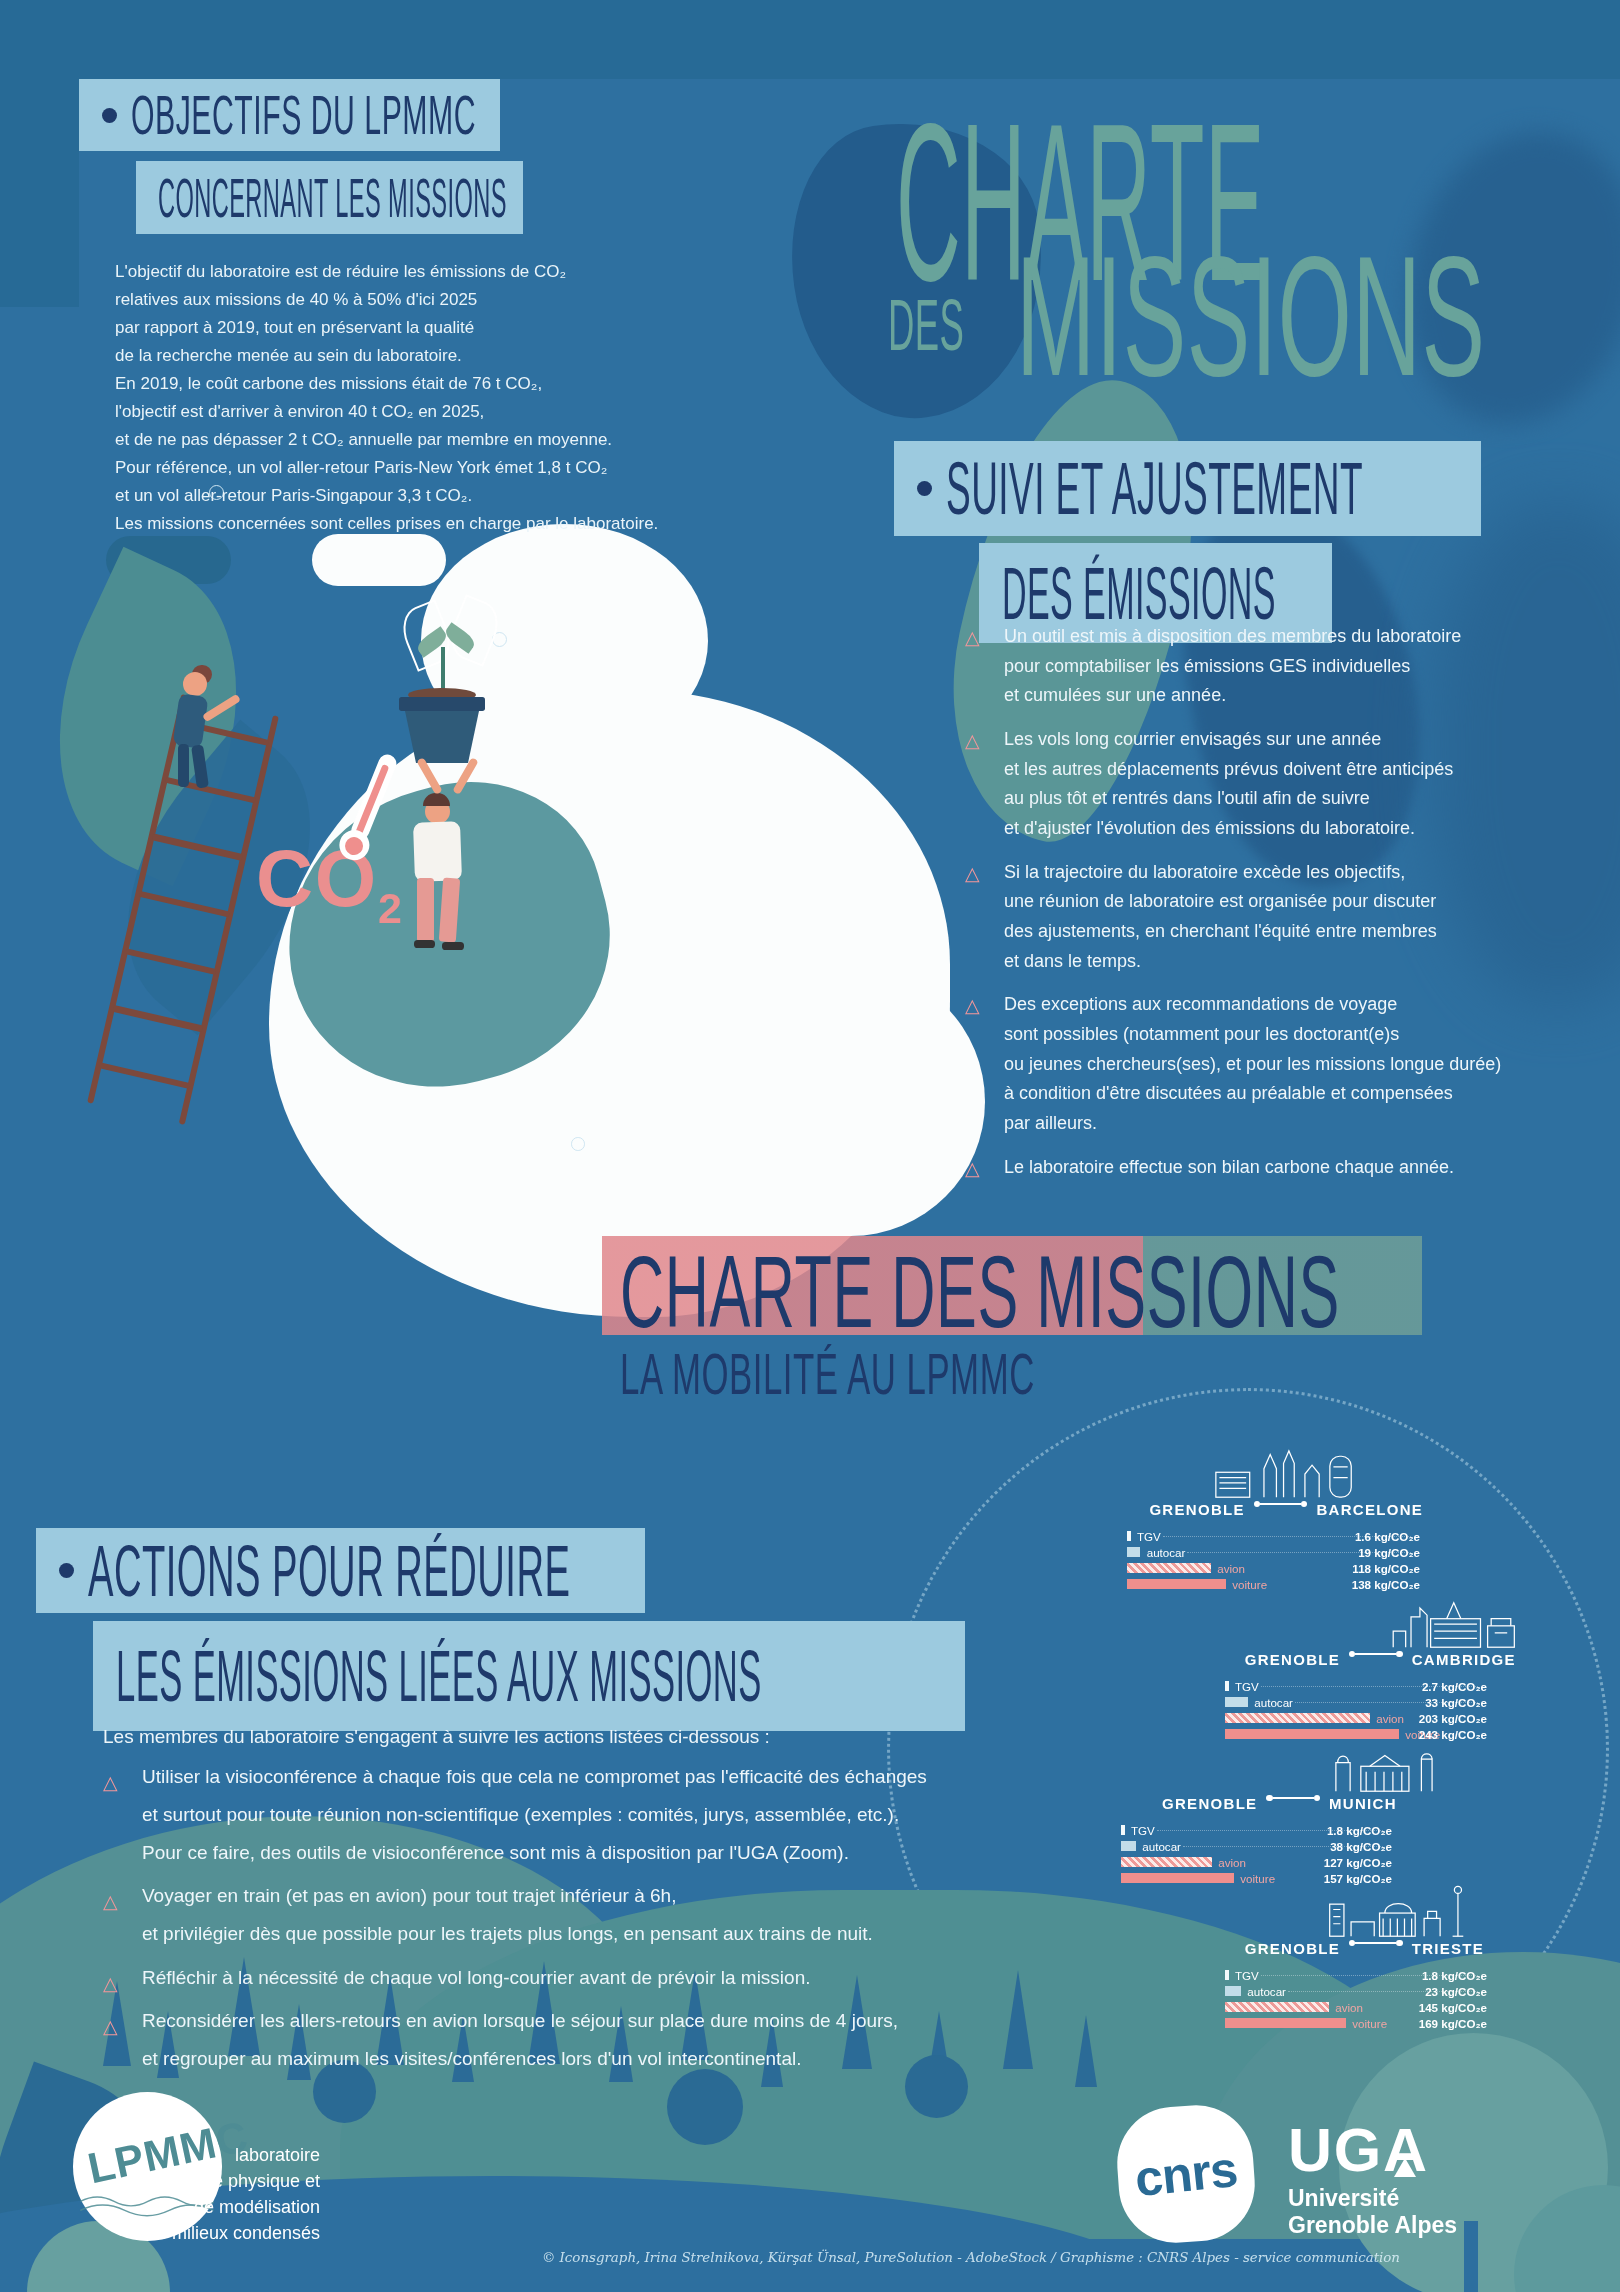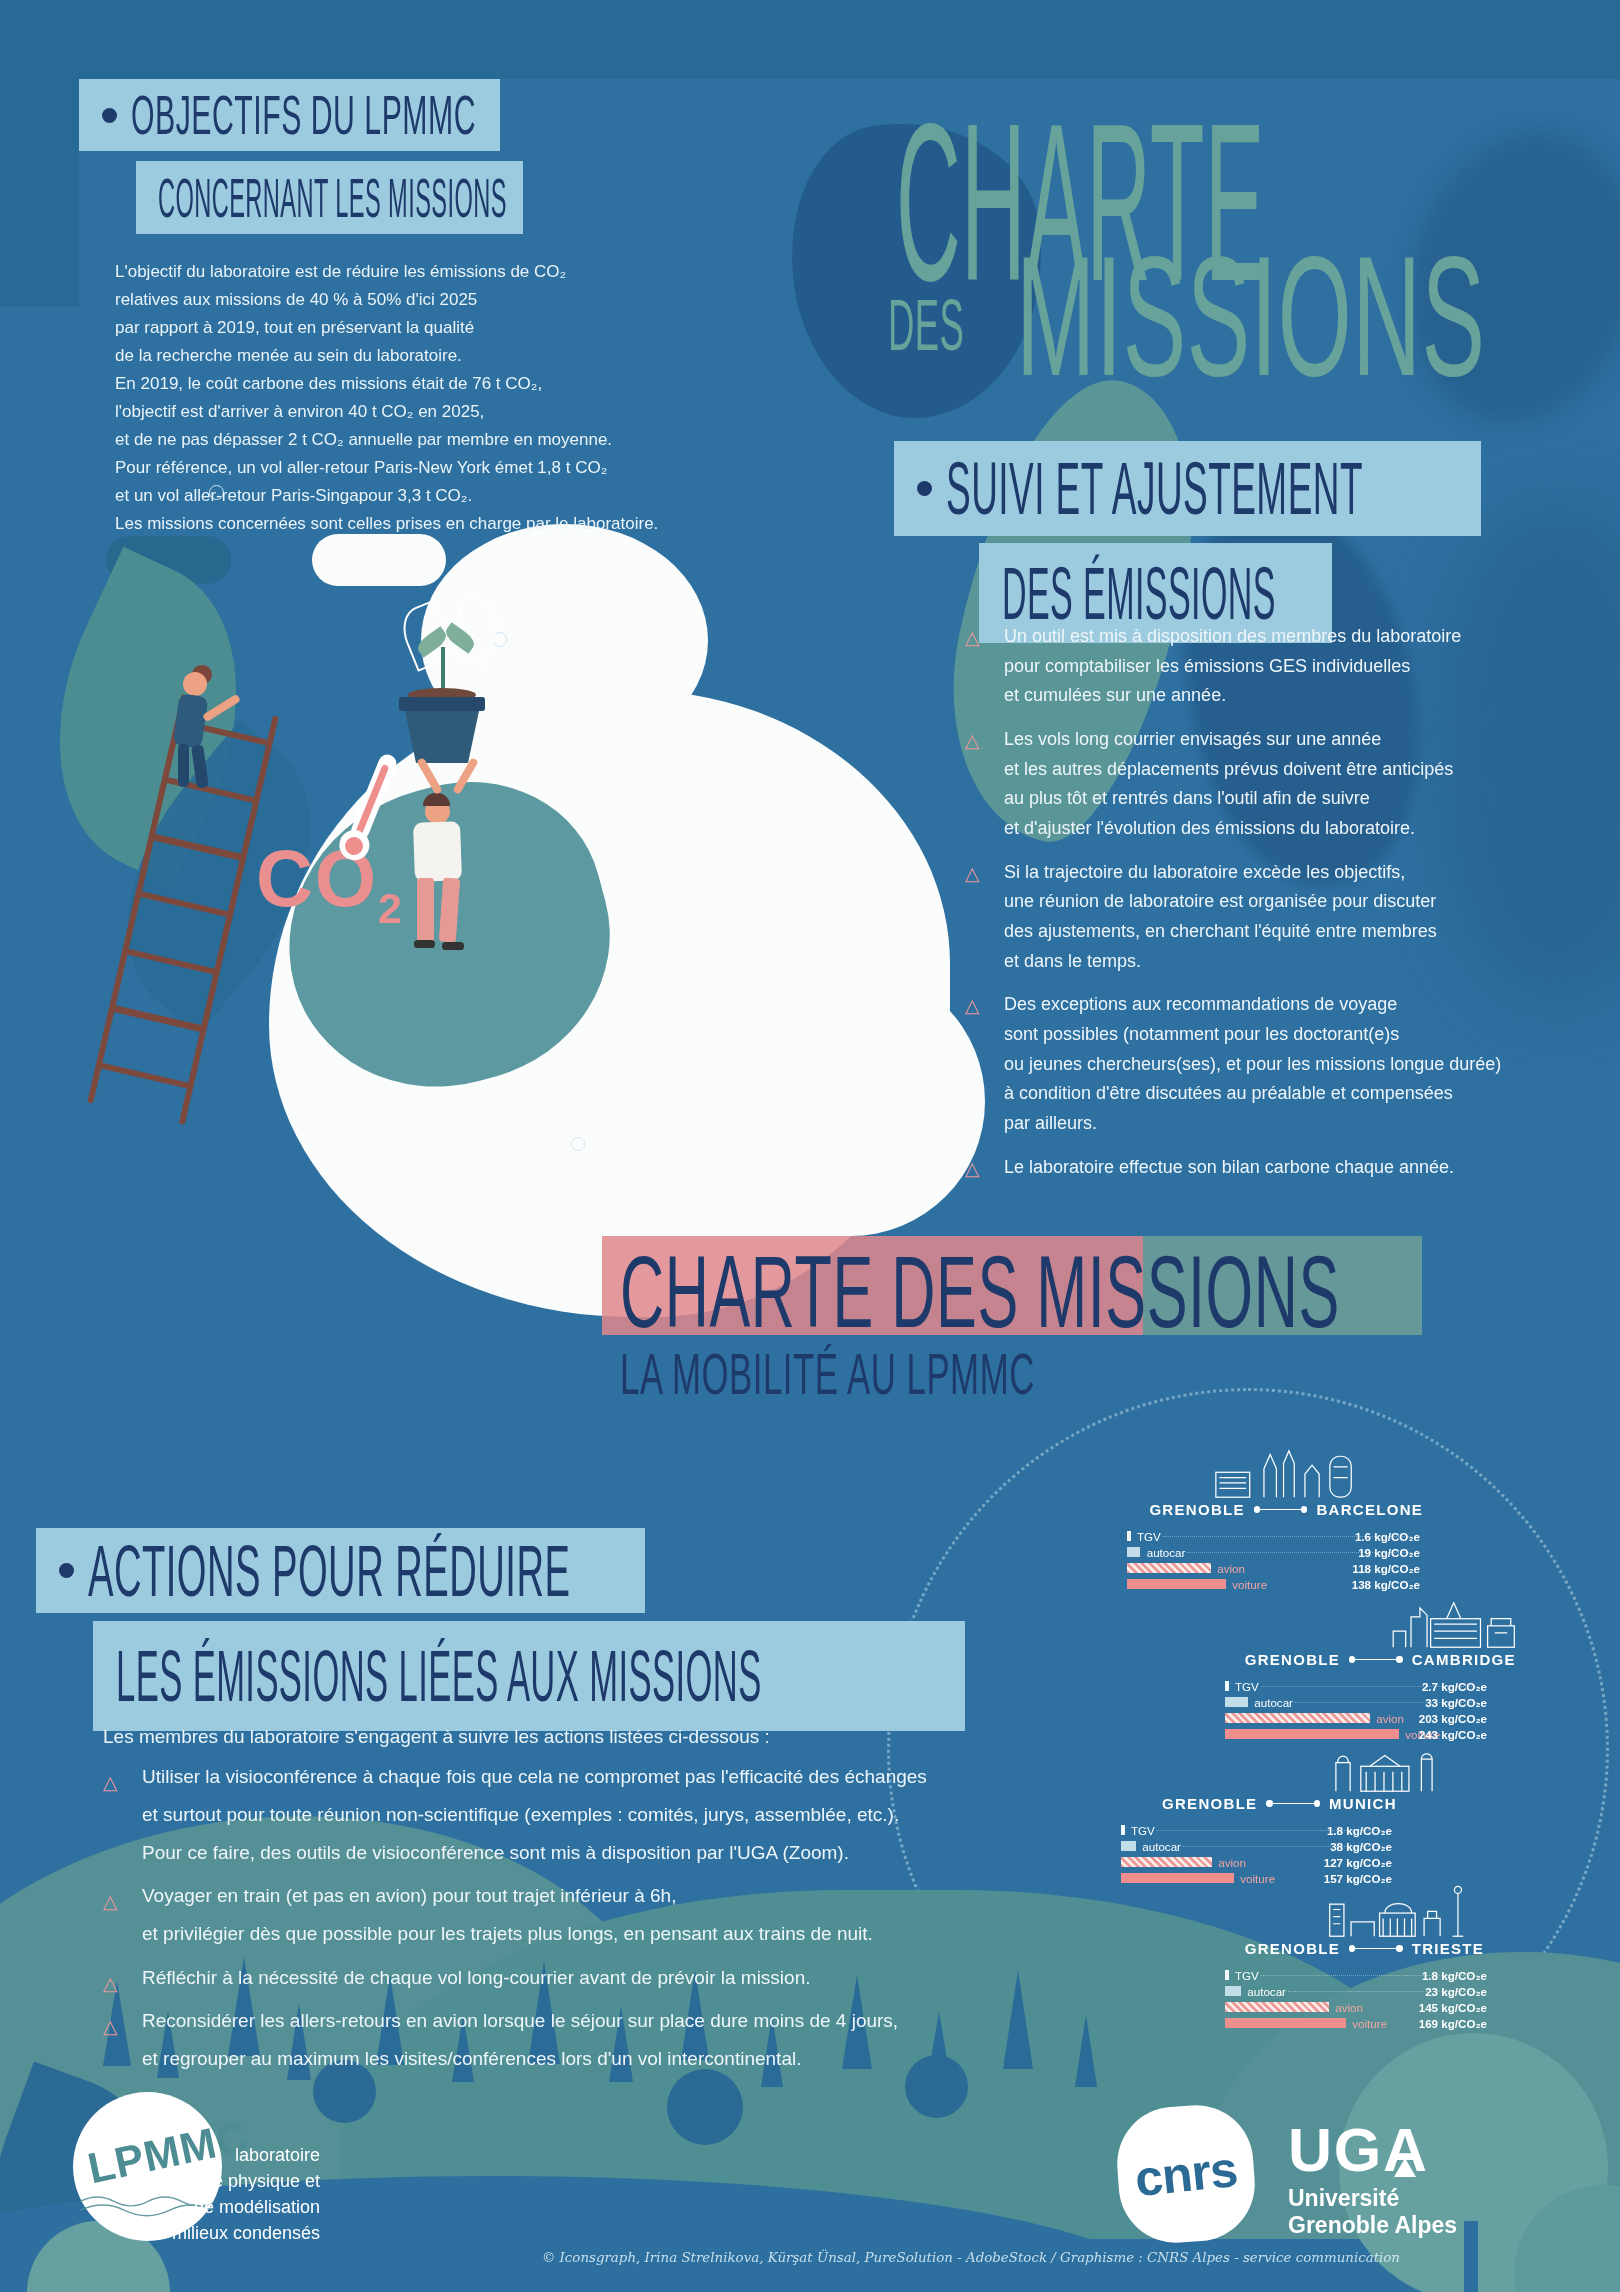--- a/index.html
+++ b/index.html
@@ -28,21 +28,21 @@
 
   
   #center-band{position:absolute;left:602px;top:1236px;width:820px;height:99px;z-index:5;
     background:linear-gradient(90deg, rgba(224,135,140,.85) 0 66%, rgba(111,159,152,.85) 66% 100%);}
   #center-title{position:absolute;left:620px;top:1234px;font-size:102px;color:#1e3a6b;z-index:6;}
   #center-sub{position:absolute;left:620px;top:1341px;font-size:57px;color:#1e3a6b;z-index:6;}
 
   
   .chart{position:absolute;color:#fff;z-index:6;}
   .skyline{position:absolute;top:0;}
-  .route{position:absolute;display:flex;align-items:center;gap:9px;font-weight:700;letter-spacing:1.3px;font-size:15px;white-space:nowrap;}
+  .route{position:absolute;display:flex;align-items:flex-start;gap:9px;font-weight:700;letter-spacing:1.3px;font-size:15px;white-space:nowrap;}
   .conn{display:flex;align-items:center;}
   .conn .d{width:6.3px;height:6.3px;background:#fff;border-radius:50%;}
   .conn .l{width:41px;height:1.8px;background:#fff;}
   .rows{position:absolute;left:0;right:0;}
   .crow{position:relative;display:flex;align-items:center;height:16px;}
   .bar{height:9.9px;margin-right:6.3px;flex:none;}
   .mode{font-size:11.6px;flex:none;}
   .leader{display:none;}
   .val{position:absolute;right:0;font-size:11.6px;font-weight:700;white-space:nowrap;}
   .crow.mode-tgv .bar{background:#f4fafc;}

